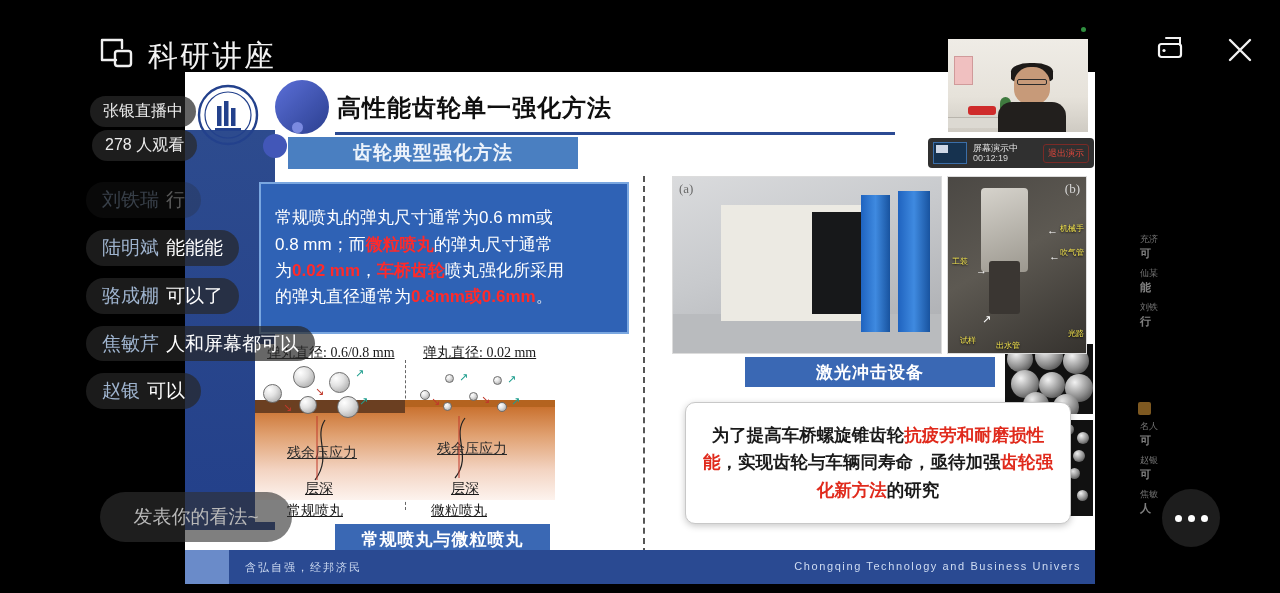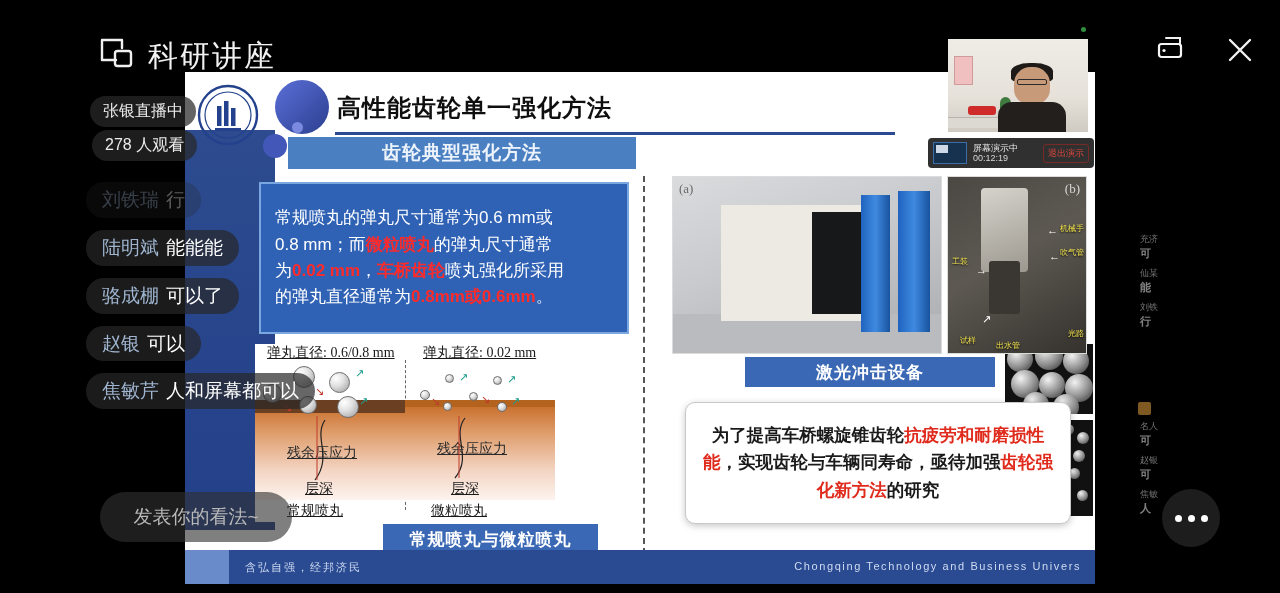--- a/index.html
+++ b/index.html
@@ -80,21 +80,21 @@
 
   .s-title { position: absolute; left: 152px; top: 20px; font-size: 24px; font-weight: 800; color: #0f0f0f; letter-spacing: 1px; }
   .s-title-rule { position: absolute; left: 150px; top: 60px; width: 560px; height: 3px; background: #2b4a93; }
 
   .s-ulogo { position: absolute; right: 56px; top: 6px; width: 54px; height: 54px; }
   .s-uname { position: absolute; right: 6px; top: 8px; text-align: left; }
   .s-uname .cn { font-size: 26px; color: #1c3f8c; font-weight: 700; line-height: 1; }
   .s-uname .en { font-size: 9px; color: #1c3f8c; letter-spacing: .4px; margin-top: 5px; }
 
   .subtitle-bar {
-    position: absolute; left: 103px; top: 65px; width: 348px; height: 32px;
+    position: absolute; left: 103px; top: 65px; width: 290px; height: 32px;
     background: #4a7fc1; display: flex; align-items: center; justify-content: center;
   }
   .subtitle-bar span { color: #edf3fb; font-size: 19px; font-weight: 700; letter-spacing: 1px; }
 
   .divider-v { position: absolute; left: 458px; top: 104px; width: 0; height: 388px; border-left: 2px dashed #555; }
 
   
   .bluebox {
     position: absolute; left: 74px; top: 110px; width: 370px; height: 152px;
     background: #2f62b5; border: 2px solid #7aa7e0; padding: 8px 14px;
@@ -120,21 +120,21 @@
   .sem1 { top: 272px; width: 88px; height: 70px; }
   .sem2 { top: 348px; width: 88px; height: 96px; }
   .semdot { position: absolute; border-radius: 50%;
             background: radial-gradient(circle at 35% 30%, #f2f2f2, #8c8c8c 55%, #2b2b2b 100%); }
 
   .cap-bar {
     position: absolute; height: 30px; background: #3a68b4;
     display: flex; align-items: center; justify-content: center;
     color: #fff; font-size: 17px; font-weight: 700; letter-spacing: 1px;
   }
-  #cap-left { left: 150px; top: 452px; width: 215px; margin-left: 48px; }
+  #cap-left { left: 150px; top: 452px; width: 215px; }
   #cap-right { left: 560px; top: 285px; width: 250px; }
 
   
   .photo { position: absolute; border: 1px solid #dcdcdc; overflow: hidden; }
   .photo .tag { position: absolute; font-size: 13px; color: #f0f0f0; font-family: "Liberation Serif", serif; }
   #ph-a { left: 487px; top: 104px; width: 270px; height: 178px;
           background: linear-gradient(160deg,#dadbdd 0%,#c8cacd 42%,#a9abaf 100%); }
   #ph-b { left: 762px; top: 104px; width: 140px; height: 178px;
           background: linear-gradient(150deg,#4b4844 0%,#5d5952 45%,#35322e 100%); }
   .mach-body { position: absolute; left: 18%; top: 16%; width: 52%; height: 66%; background: #eceae3; }
@@ -402,22 +402,22 @@
     </div>
   </div>
 
   <div class="chip" id="chip-host">张银直播中</div>
   <div class="chip" id="chip-views">278 人观看</div>
 
   <div class="chat">
     <div><span class="bubble b-fade"><span class="who">刘铁瑞</span><span>行</span></span></div>
     <div><span class="bubble"><span class="who">陆明斌</span><span>能能能</span></span></div>
     <div><span class="bubble"><span class="who">骆成棚</span><span>可以了</span></span></div>
+    <div><span class="bubble"><span class="who">焦敏芹</span><span>人和屏幕都可以</span></span></div>
     <div><span class="bubble"><span class="who">赵银</span><span>可以</span></span></div>
-    <div><span class="bubble"><span class="who">焦敏芹</span><span>人和屏幕都可以</span></span></div>
   </div>
 
   <div class="composer">发表你的看法~</div>
   <div class="more-btn">
     <i></i>
     <i></i>
     <i></i>
   </div>
 
   <div class="pip">

